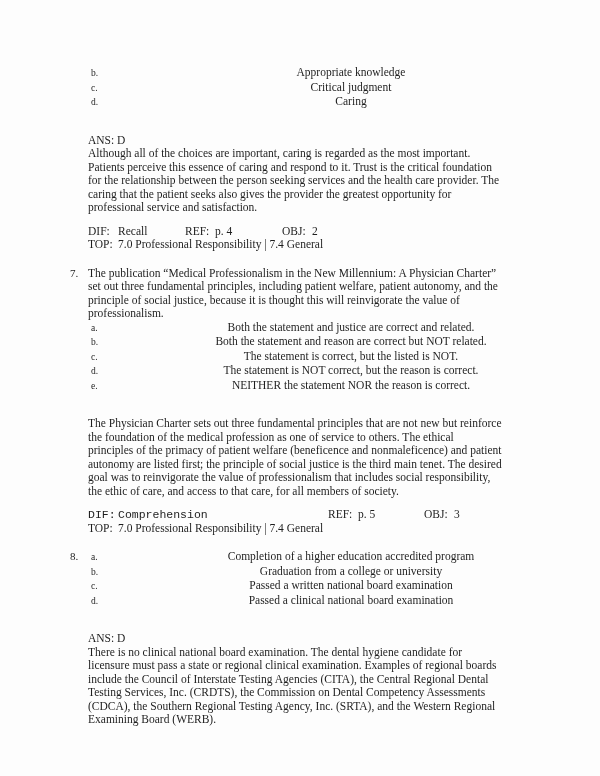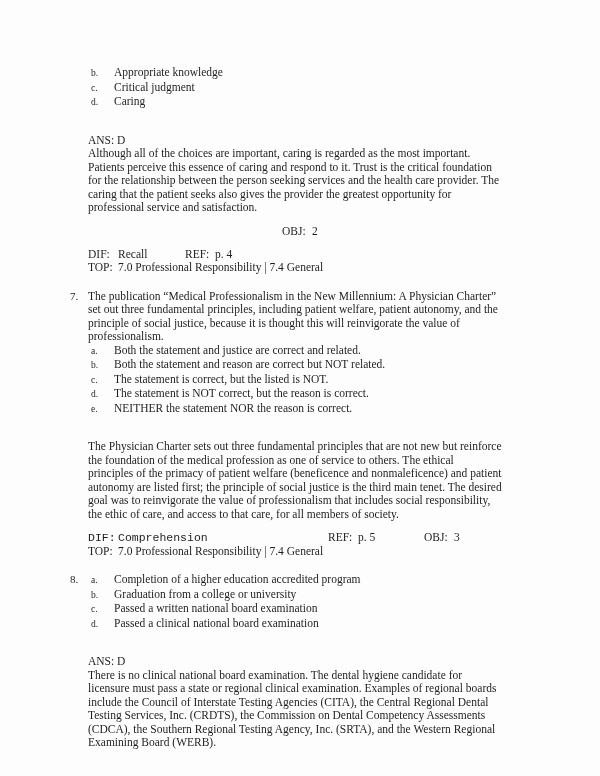--- a/index.html
+++ b/index.html
@@ -30,30 +30,30 @@
   .qbody { flex: 1 1 auto; max-width: 500px; }
   .ml { white-space: pre-line; }
   .opts { margin-left: 3px; }
   .opt { display: flex; }
   .opt .letter {
     flex: 0 0 23px;
     width: 23px;
     font-size: 9.5px;
     padding-top: 1px;
   }
-  .opt .otext { flex: 1 1 auto; }
+  .opt .otext { flex: 1 1 auto; text-align: center; }
   .ansblock { margin-top: 24px; }
   .ansline .anslbl {
     display: inline-block;
     width: 29px;
   }
   .metablock { margin-top: 10px; }
   .meta-row .seg { display: inline-block; vertical-align: top; }
   .meta-row .lbl { display: inline-block; width: 30px; }
-  .seg.w97 { width: 97px; margin-top: 23px; }
+  .seg.w97 { width: 97px; }
   .seg.w192 { width: 192px; font-family: Liberation Mono, monospace; }
   .seg.w96 { width: 96px; margin-left: 48px; }
   .question { margin-top: 15px; }
   .fragment { }
 </style>
 </head>
 <body>
 
 <div class="page">
 

